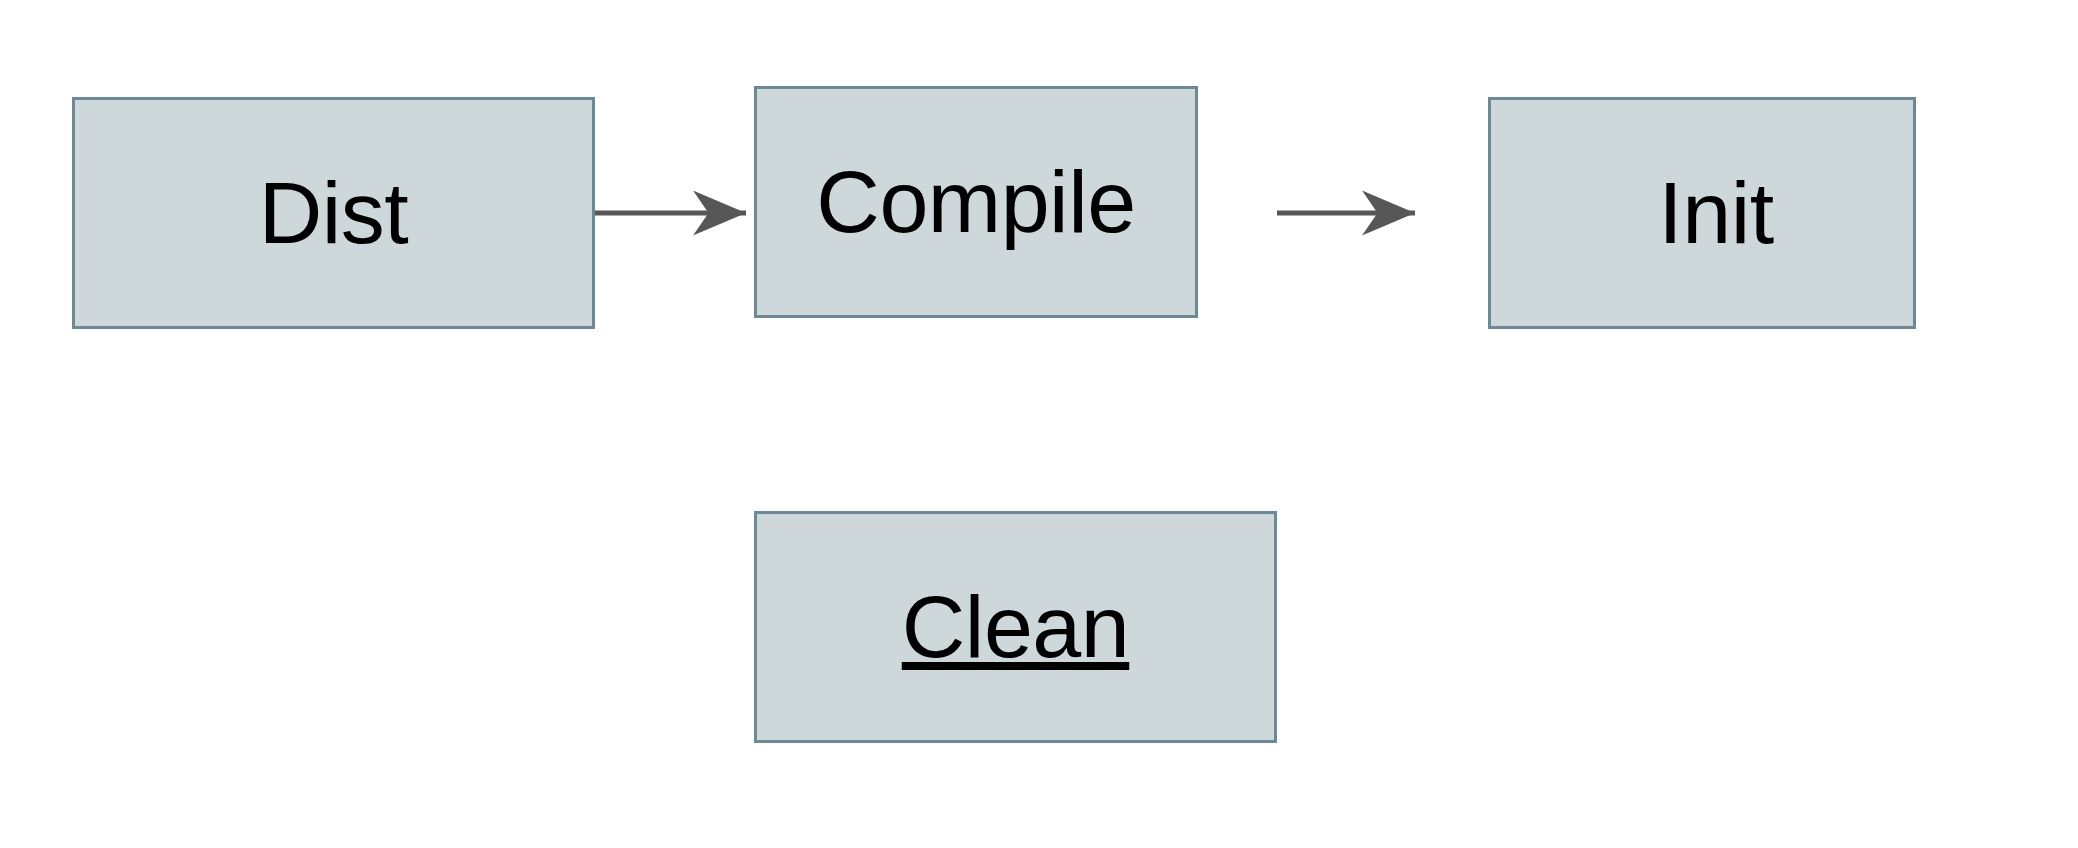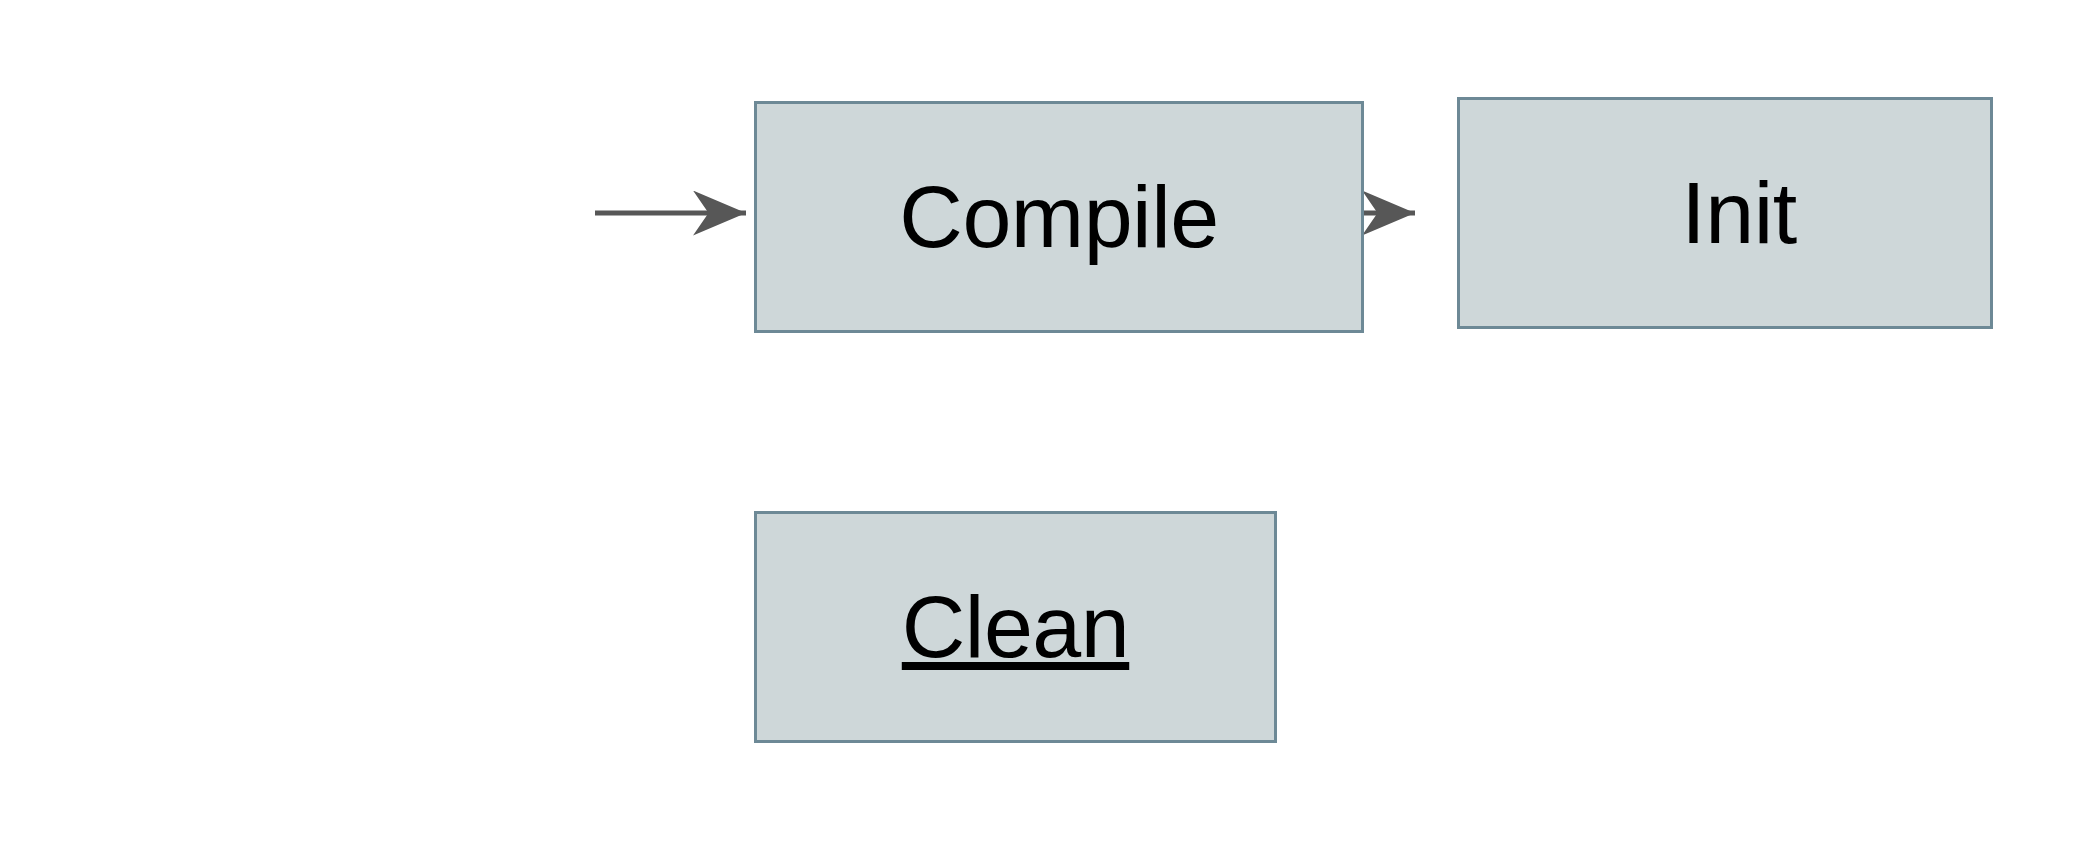--- a/index.html
+++ b/index.html
@@ -40,22 +40,22 @@
     font-size: 88px;
     font-weight: 400;
     line-height: 1;
     color: #000000;
     letter-spacing: -0.5px;
     white-space: nowrap;
     user-select: none;
   }
   
   #node-dist    { left: 72px;   top: 97px;  width: 523px; height: 232px; }
-  #node-compile { left: 754px;  top: 101px;  width: 610px; height: 232px; }
-  #node-init    { left: 1457px; top: 97px;  width: 536px; height: 232px; padding-left: 28px; }
+  #node-compile { left: 754px;  top: 86px;  width: 444px; height: 232px; }
+  #node-init    { left: 1488px; top: 97px;  width: 428px; height: 232px; padding-left: 28px; }
   #node-clean   { left: 754px;  top: 511px; width: 523px; height: 232px; text-decoration: underline; }
 </style>
 </head>
 <body>
 
 <div id="canvas">
 
   <svg id="edge-layer" viewBox="0 0 2078 848" xmlns="http://www.w3.org/2000/svg">
     <defs>
       <marker id="arrowhead-open" markerWidth="11" markerHeight="9" refX="10.6" refY="4.5" orient="auto" markerUnits="strokeWidth">
@@ -65,20 +65,23 @@
 
     <g>
       <line x1="595" y1="213" x2="746" y2="213" stroke="#575757" stroke-width="5" marker-end="url(#arrowhead-open)"></line>
     </g>
 
     <g>
       <line x1="1277" y1="213" x2="1415" y2="213" stroke="#575757" stroke-width="5" marker-end="url(#arrowhead-open)"></line>
     </g>
   </svg>
 
+  <div class="node" id="node-dist">
+    <span class="node-label">Dist</span>
+  </div>
 
   <div class="node" id="node-compile">
     <span class="node-label">Compile</span>
   </div>
 
   <div class="node" id="node-init">
     <span class="node-label">Init</span>
   </div>
 
   <div class="node" id="node-clean">

